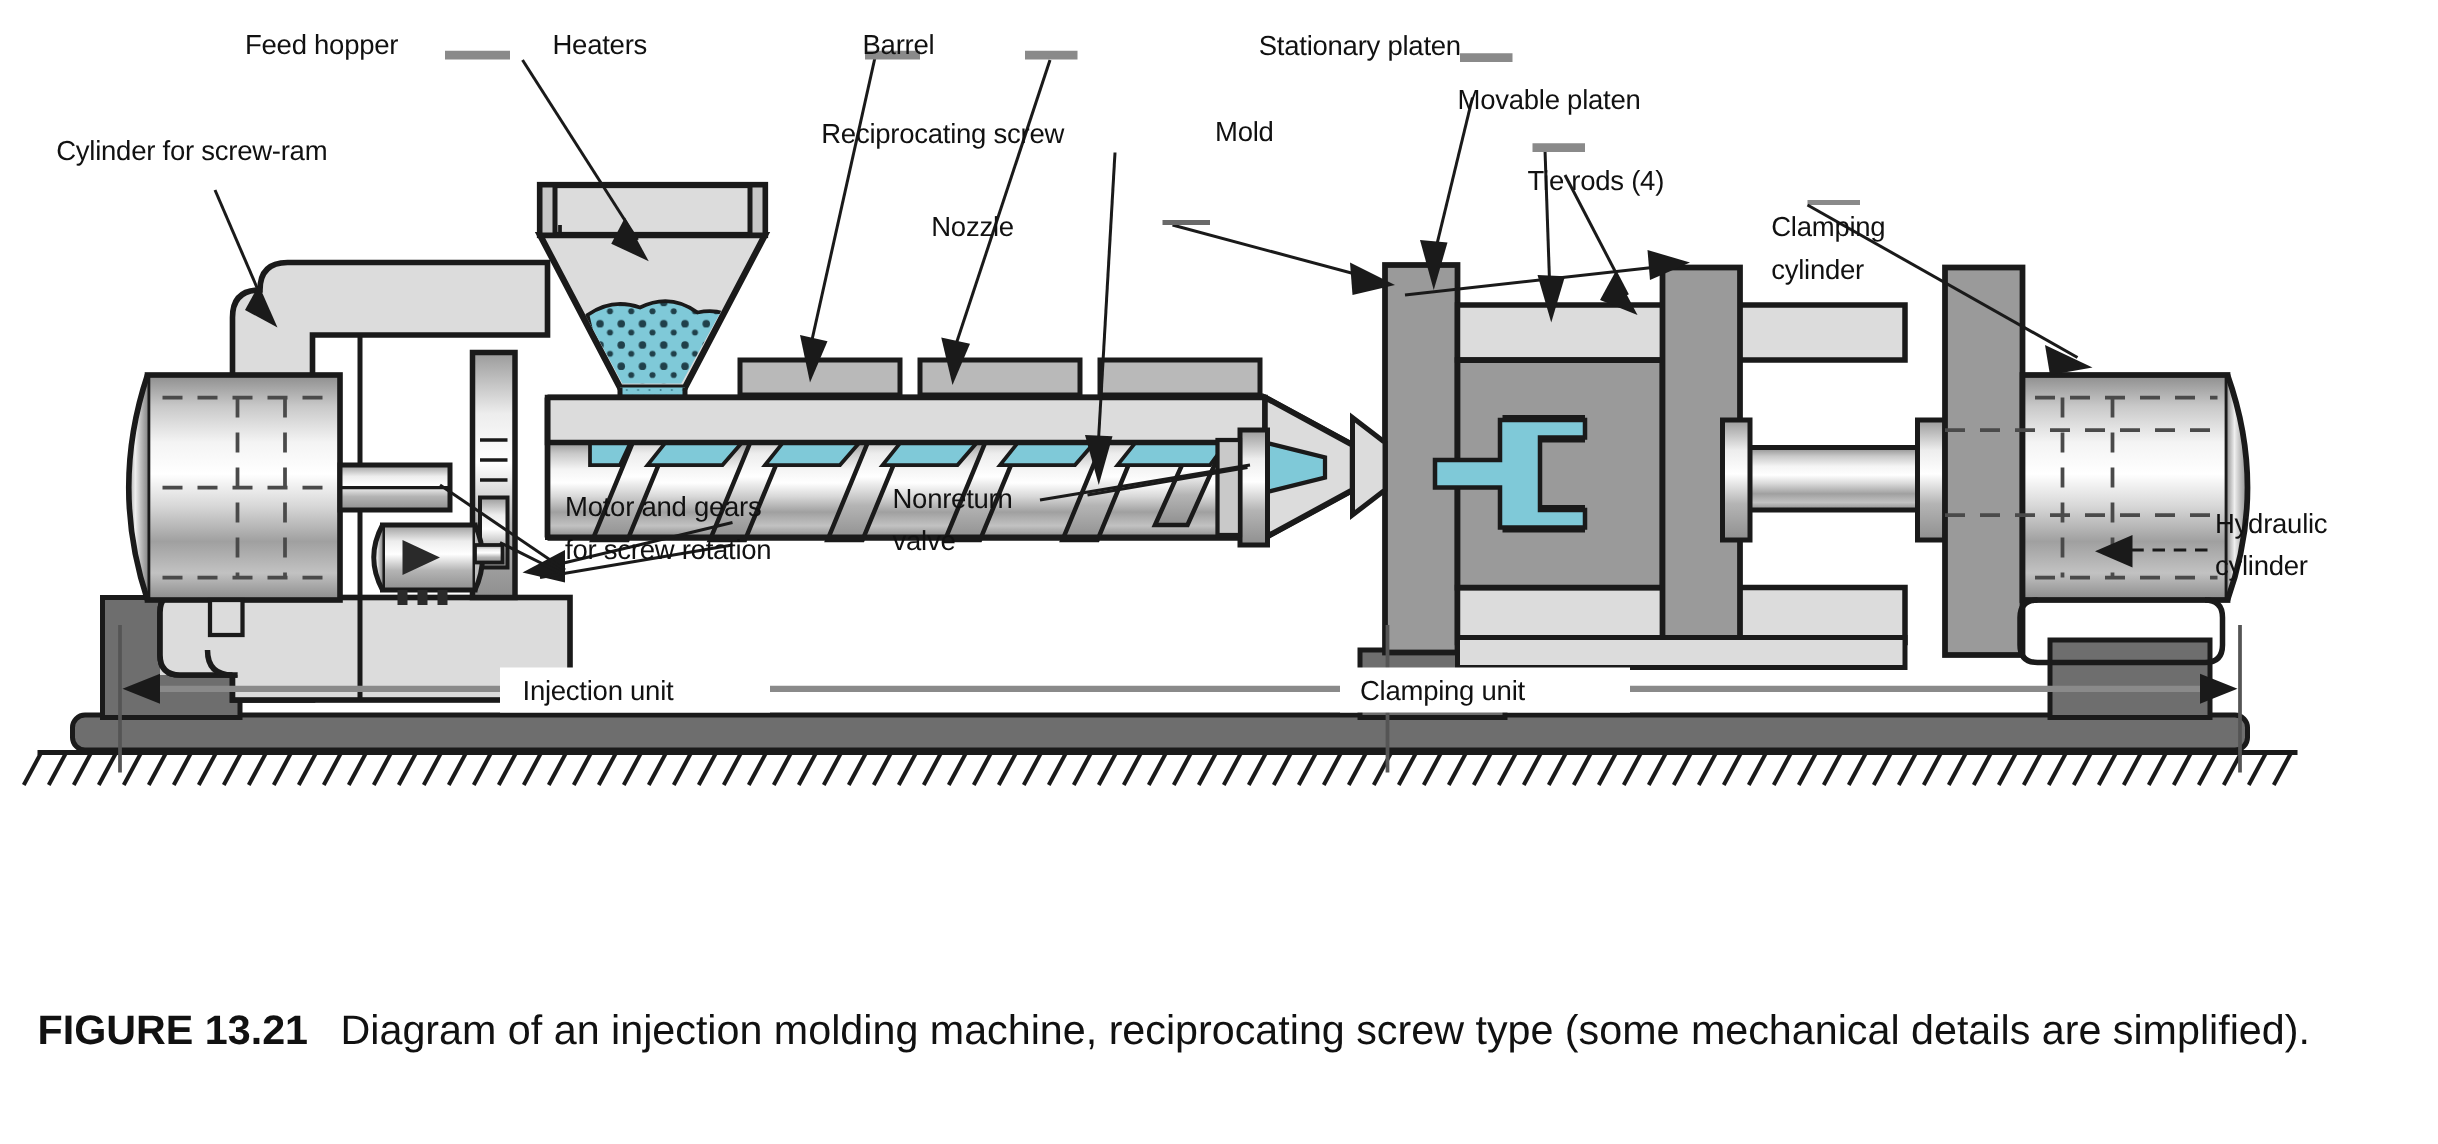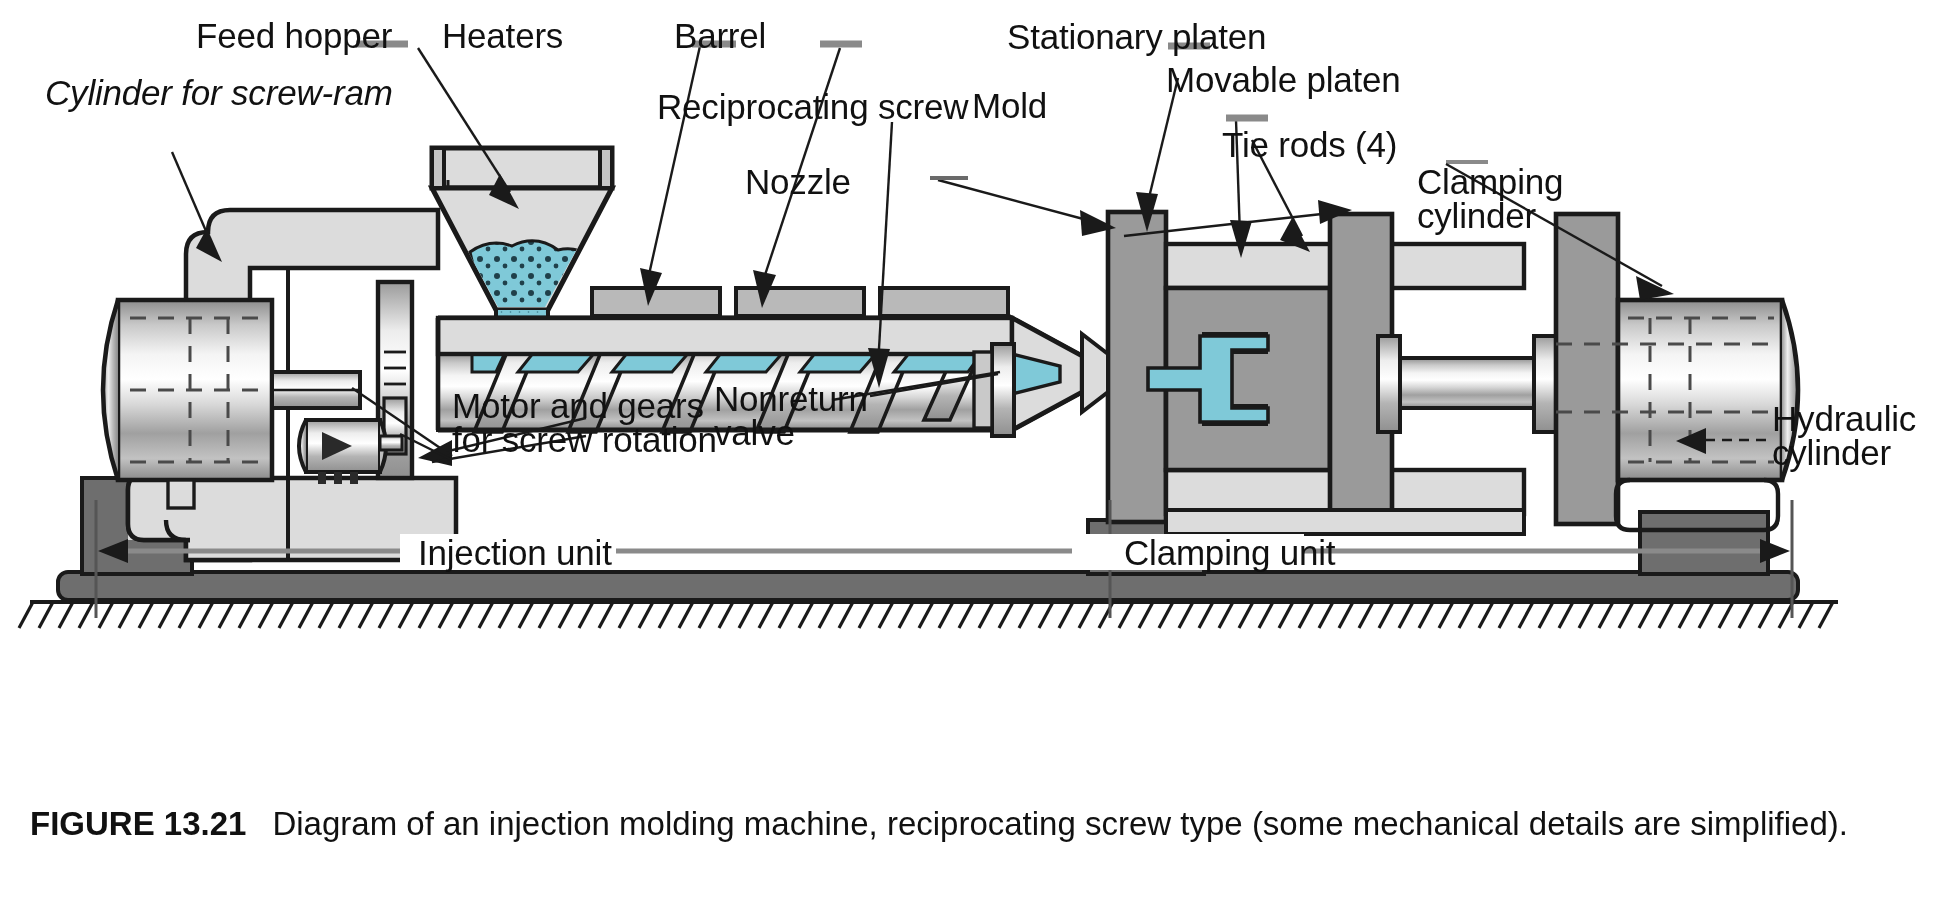--- a/index.html
+++ b/index.html
@@ -1,19 +1,19 @@
 <!DOCTYPE html>
 <html><head>
 <meta charset="utf-8">
 <style>
   html,body{margin:0;padding:0;background:#ffffff;}
   body{width:1950px;height:915px;font-family:"Liberation Sans",sans-serif;color:#1a1a1a;}
   #stage{position:relative;width:1950px;height:915px;overflow:hidden;background:#fff;}
   #fig{position:absolute;left:0;top:0;width:1950px;height:790px;}
-  .lbl{position:absolute;font-family:"Liberation Sans",sans-serif;font-size:35px;line-height:34px;color:#111;white-space:pre;letter-spacing:-0.2px;}
+  .lbl{position:absolute;font-family:"Liberation Sans",sans-serif;font-size:22px;line-height:34px;color:#111;white-space:pre;letter-spacing:-0.2px;}
   .cap{position:absolute;left:30px;top:805px;width:1880px;font-family:"Liberation Sans",sans-serif;font-size:33px;line-height:38px;color:#111;}
   .cap b{font-weight:bold;}
   .cap .sp{display:inline-block;width:26px;}
 </style>
 </head>
 <body>
 
 <div id="stage">
 
   <svg id="fig" viewBox="0 0 1950 790" preserveAspectRatio="none">
@@ -341,39 +341,39 @@
       <polygon points="98,551 128,539 128,563" fill="#1A1A1A"></polygon>
       <polygon points="1108,551 1078,539 1078,563" fill="#1A1A1A"></polygon>
       <line x1="1132" y1="551" x2="1772" y2="551" stroke="#8a8a8a" stroke-width="5"></line>
       <polygon points="1114,551 1144,539 1144,563" fill="#1A1A1A"></polygon>
       <polygon points="1790,551 1760,539 1760,563" fill="#1A1A1A"></polygon>
       <rect x="400" y="534" width="216" height="36" fill="#ffffff"></rect>
       <rect x="1072" y="534" width="232" height="36" fill="#ffffff"></rect>
     </g>
   </svg>
 
-  <div class="lbl" style="left:45px;top:76px;font-style:italic;">Cylinder for screw-ram</div>
+  <div class="lbl" style="left:45px;top:104px;">Cylinder for screw-ram</div>
   <div class="lbl" style="left:196px;top:19px;">Feed hopper</div>
   <div class="lbl" style="left:442px;top:19px;">Heaters</div>
-  <div class="lbl" style="left:674px;top:19px;text-align:right;">Barrel</div>
+  <div class="lbl" style="left:690px;top:19px;text-align:right;">Barrel</div>
   <div class="lbl" style="left:657px;top:90px;">Reciprocating screw</div>
   <div class="lbl" style="left:745px;top:165px;">Nozzle</div>
   <div class="lbl" style="left:714px;top:382px;">Nonreturn
 valve</div>
   <div class="lbl" style="left:452px;top:389px;">Motor and gears
 for screw rotation</div>
   <div class="lbl" style="left:1007px;top:20px;">Stationary platen</div>
   <div class="lbl" style="left:972px;top:89px;text-align:center;">Mold</div>
   <div class="lbl" style="left:1166px;top:63px;">Movable platen</div>
   <div class="lbl" style="left:1222px;top:128px;">Tie rods (4)</div>
   <div class="lbl" style="left:1417px;top:133px;margin-top:32px;">Clamping
 cylinder</div>
   <div class="lbl" style="left:1772px;top:402px;">Hydraulic
 cylinder</div>
 
   <div class="lbl" style="left:418px;top:536px;">Injection unit</div>
-  <div class="lbl" style="left:1124px;top:536px;">Clamping unit</div>
+  <div class="lbl" style="left:1088px;top:536px;">Clamping unit</div>
 
   <div class="cap">
     <b>FIGURE 13.21</b><span class="sp"></span><span>Diagram of an injection molding machine, reciprocating screw type (some mechanical details are simplified).</span>
   </div>
 
 </div>
 
 </body></html>

